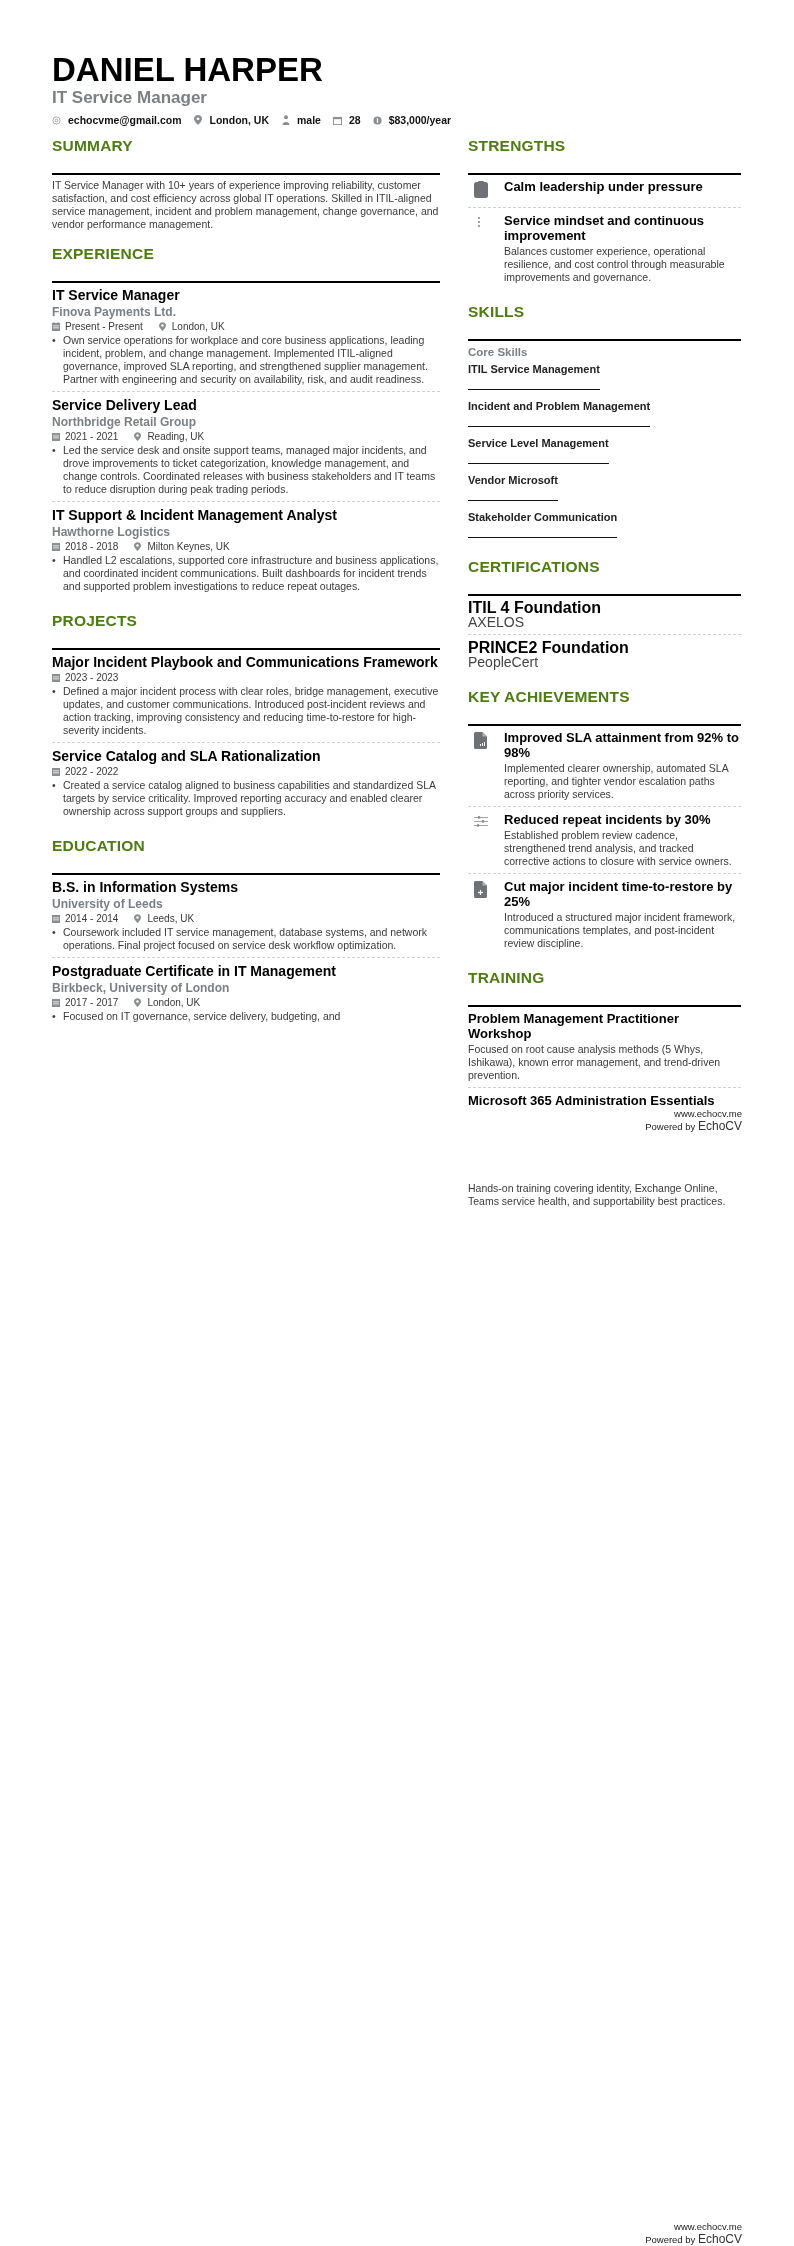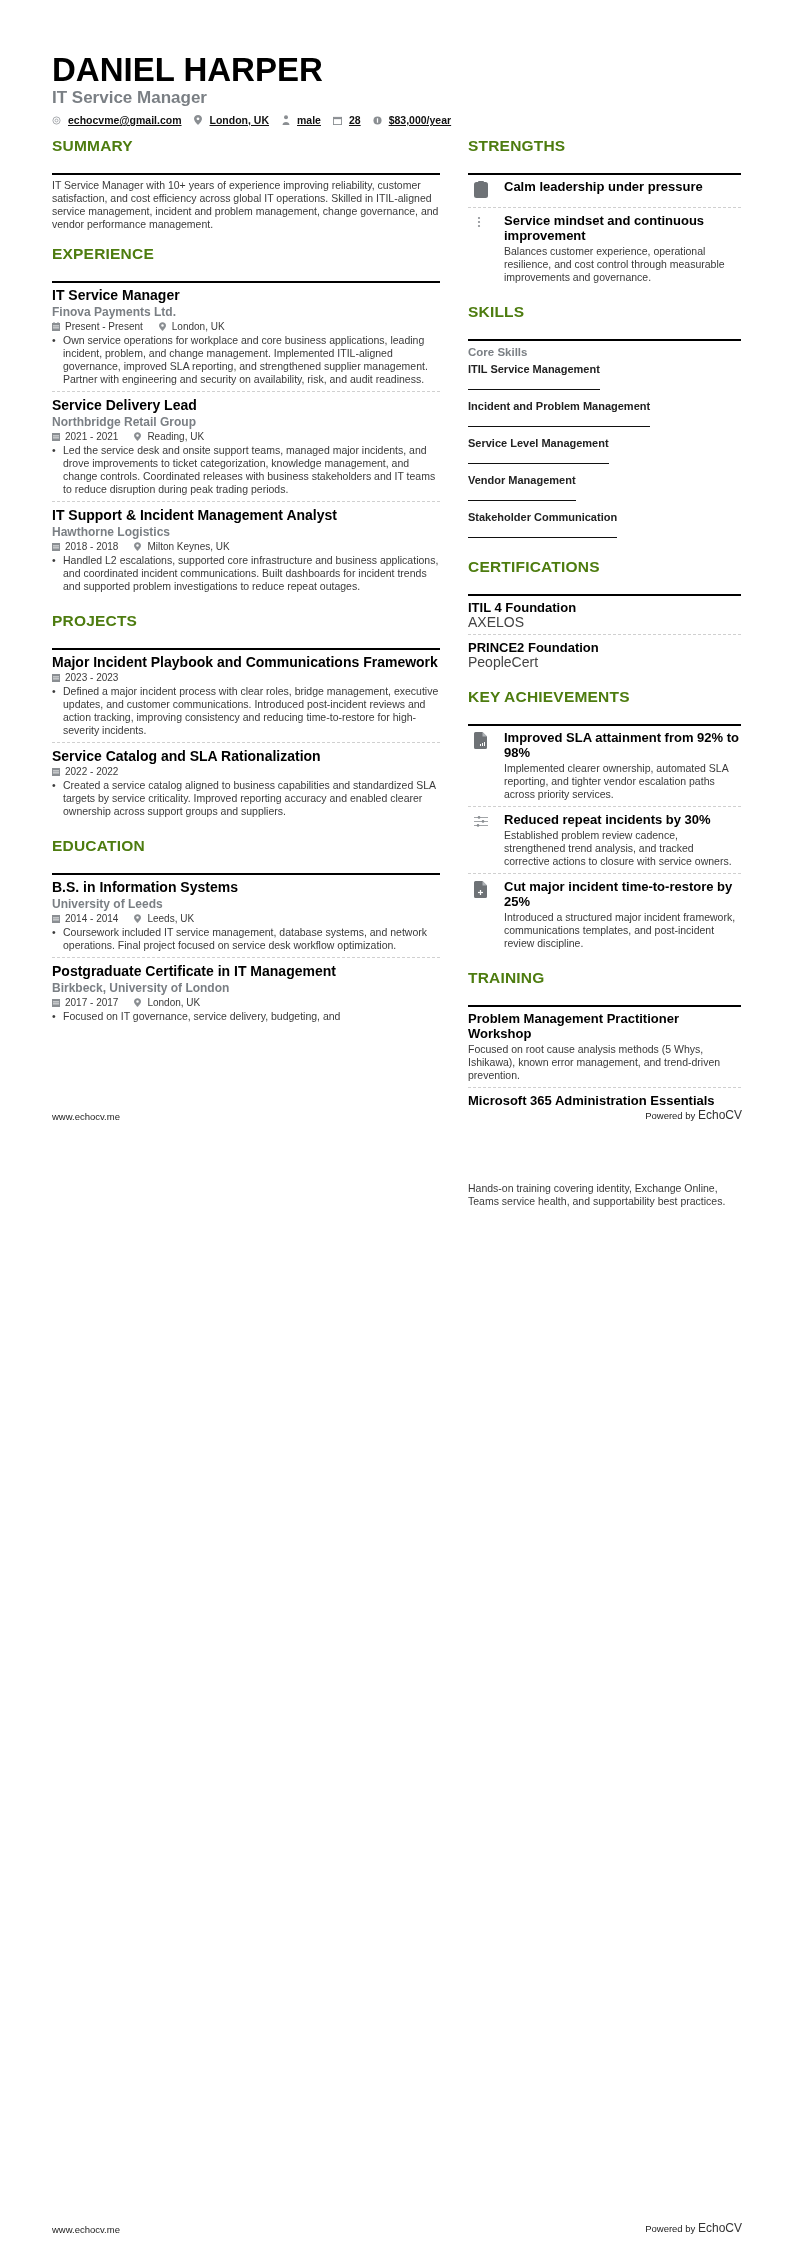--- a/index.html
+++ b/index.html
@@ -3,21 +3,21 @@
 <meta charset="utf-8">
 <style>
   * { box-sizing: border-box; margin: 0; padding: 0; }
   html, body { width: 794px; height: 2246px; background: #ffffff; }
   body { font-family: "Liberation Sans", "DejaVu Sans", sans-serif; color: #111; position: relative; }
   .page { position: absolute; left: 0; top: 0; width: 630px; height: 2246px; }
   .header { position: absolute; left: 52px; top: 52px; width: 700px; }
   .name { font-size: 33px; font-weight: 700; letter-spacing: 0px; color: #000; line-height: 36px; }
   .role { font-size: 17px; font-weight: 700; color: #7a7f84; line-height: 20px; margin-top: 0px; }
   .contacts { display: flex; align-items: center; margin-top: 6px; font-size: 10.5px; font-weight: 700; color: #111; }
-  .contact { display: flex; align-items: center; margin-right: 12px; text-decoration: underline; }
+  .contact { display: flex; align-items: center; margin-right: 12px; }
   .contact .ic { width: 9px; height: 9px; margin-right: 7px; display: inline-flex; align-items: center; justify-content: center; color: #9a9ea2; }
   .col-left { position: absolute; left: 52px; top: 137px; width: 388px; }
   .col-right { position: absolute; left: 468px; top: 137px; width: 273px; }
   .sec-title { font-size: 15.5px; font-weight: 700; color: #4d7c0f; line-height: 18px; padding-bottom: 18px; border-bottom: 2.5px solid #000; margin-bottom: 4px; letter-spacing: 0.2px; }
   .section { margin-bottom: 14px; }
   .text { font-size: 10.5px; color: #3a3a3a; line-height: 13px; }
   .item { padding-bottom: 5px; margin-bottom: 5px; border-bottom: 1px dashed #d0d0d0; }
   .item:last-child { border-bottom: none; }
   .item-title { font-size: 14px; font-weight: 700; color: #000; line-height: 17px; }
   .item-sub { font-size: 12px; font-weight: 700; color: #7a7f84; line-height: 16px; }
@@ -29,23 +29,23 @@
   .bullets li::before { content: "•"; position: absolute; left: 0; top: 0; color: #3a3a3a; }
   .str-item { display: flex; padding-bottom: 5px; margin-bottom: 5px; border-bottom: 1px dashed #d0d0d0; }
   .str-item:last-child { border-bottom: none; }
   .str-ic { width: 36px; flex: none; padding-left: 6px; padding-top: 2px; color: #6a6e72; }
   .str-body { flex: 1; }
   .str-title { font-size: 13px; font-weight: 700; color: #000; line-height: 15px; }
   .str-desc { font-size: 10.5px; color: #3a3a3a; line-height: 13px; margin-top: 2px; }
   .skills-cat { font-size: 11.5px; font-weight: 700; color: #7a7f84; line-height: 14px; margin-top: 2px; }
   .skill { display: inline-block; font-size: 11px; font-weight: 700; color: #222; line-height: 14px; padding-bottom: 13px; border-bottom: 1px solid #111; margin-bottom: 6px; }
   .skill-row { display: block; }
-  .cert-name { font-size: 13px; font-weight: 700; color: #000; line-height: 15px; }
+  .cert-name { font-size: 16px; font-weight: 700; color: #000; line-height: 15px; }
   .cert-org { font-size: 14px; color: #444; line-height: 14px; }
-  .footer { position: absolute; left: 52px; width: 690px; display: flex; justify-content: space-between; align-items: flex-end; font-size: 9.5px; color: #222; }
+  .footer { position: absolute; left: 52px; width: 690px; display: flex; justify-content: space-between; align-items: flex-end; font-size: 9.5px; color: #222; flex-direction: column; }
   .footer .brand { font-size: 12px; color: #333; }
   .overflow { position: absolute; left: 468px; top: 1180px; width: 273px; }
 </style>
 </head>
 <body>
 
 <div class="page">
 
   <div class="header">
     <div class="name">DANIEL HARPER</div>
@@ -321,21 +321,21 @@
         </div>
       </div>
     </div>
 
     <div class="section">
       <div class="sec-title">SKILLS</div>
       <div class="skills-cat">Core Skills</div>
       <div class="skill-row"><span class="skill">ITIL Service Management</span></div>
       <div class="skill-row"><span class="skill">Incident and Problem Management</span></div>
       <div class="skill-row"><span class="skill">Service Level Management</span></div>
-      <div class="skill-row"><span class="skill">Vendor Management</span></div>
+      <div class="skill-row"><span class="skill">Vendor Microsoft</span></div>
       <div class="skill-row"><span class="skill">Stakeholder Communication</span></div>
     </div>
 
     <div class="section">
       <div class="sec-title">CERTIFICATIONS</div>
       <div class="item">
         <div class="cert-name">ITIL 4 Foundation</div>
         <div class="cert-org">AXELOS</div>
       </div>
       <div class="item">

